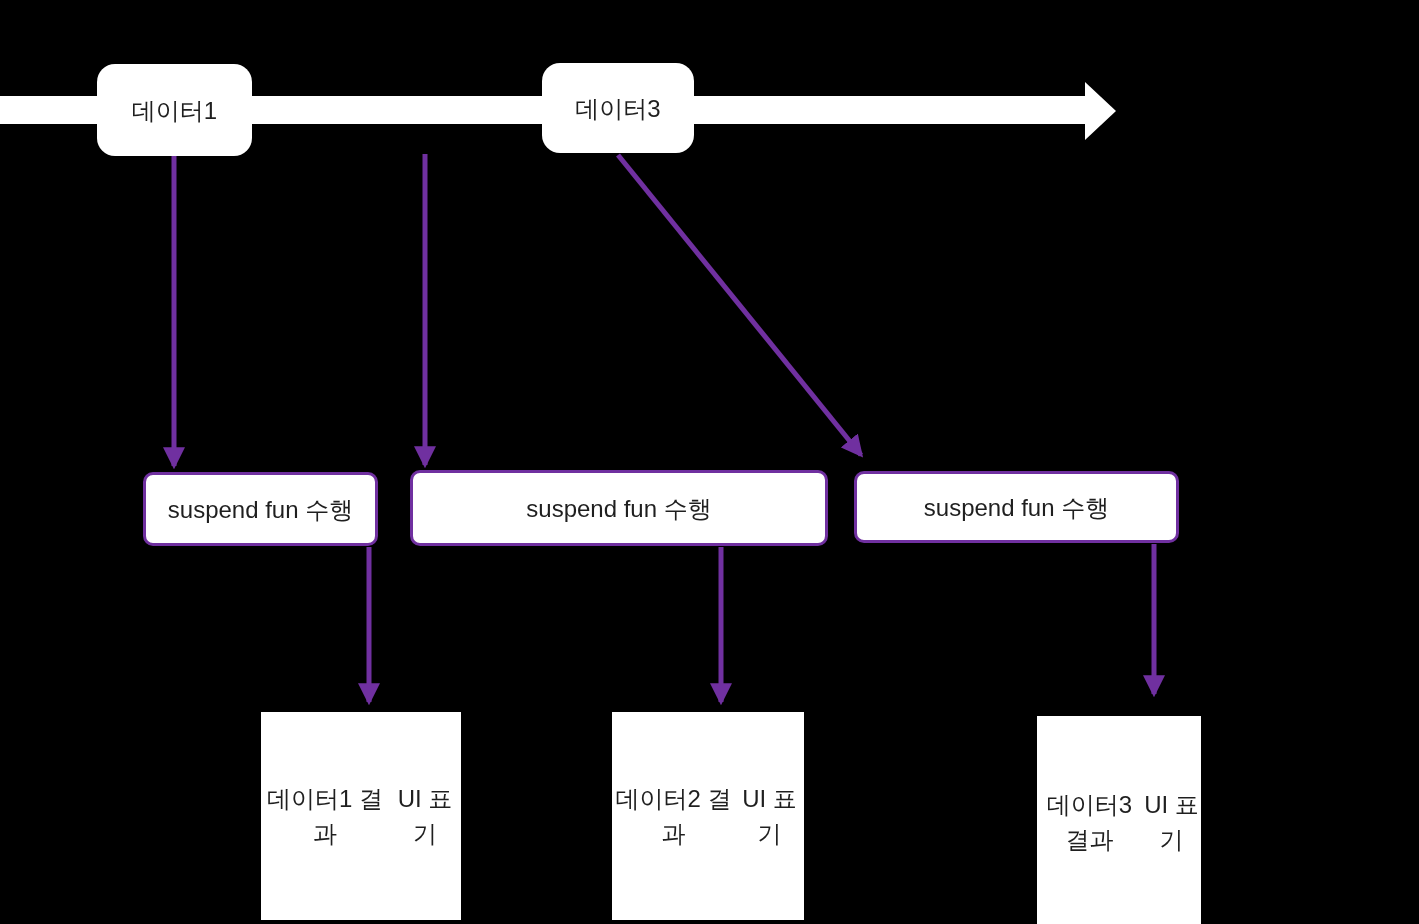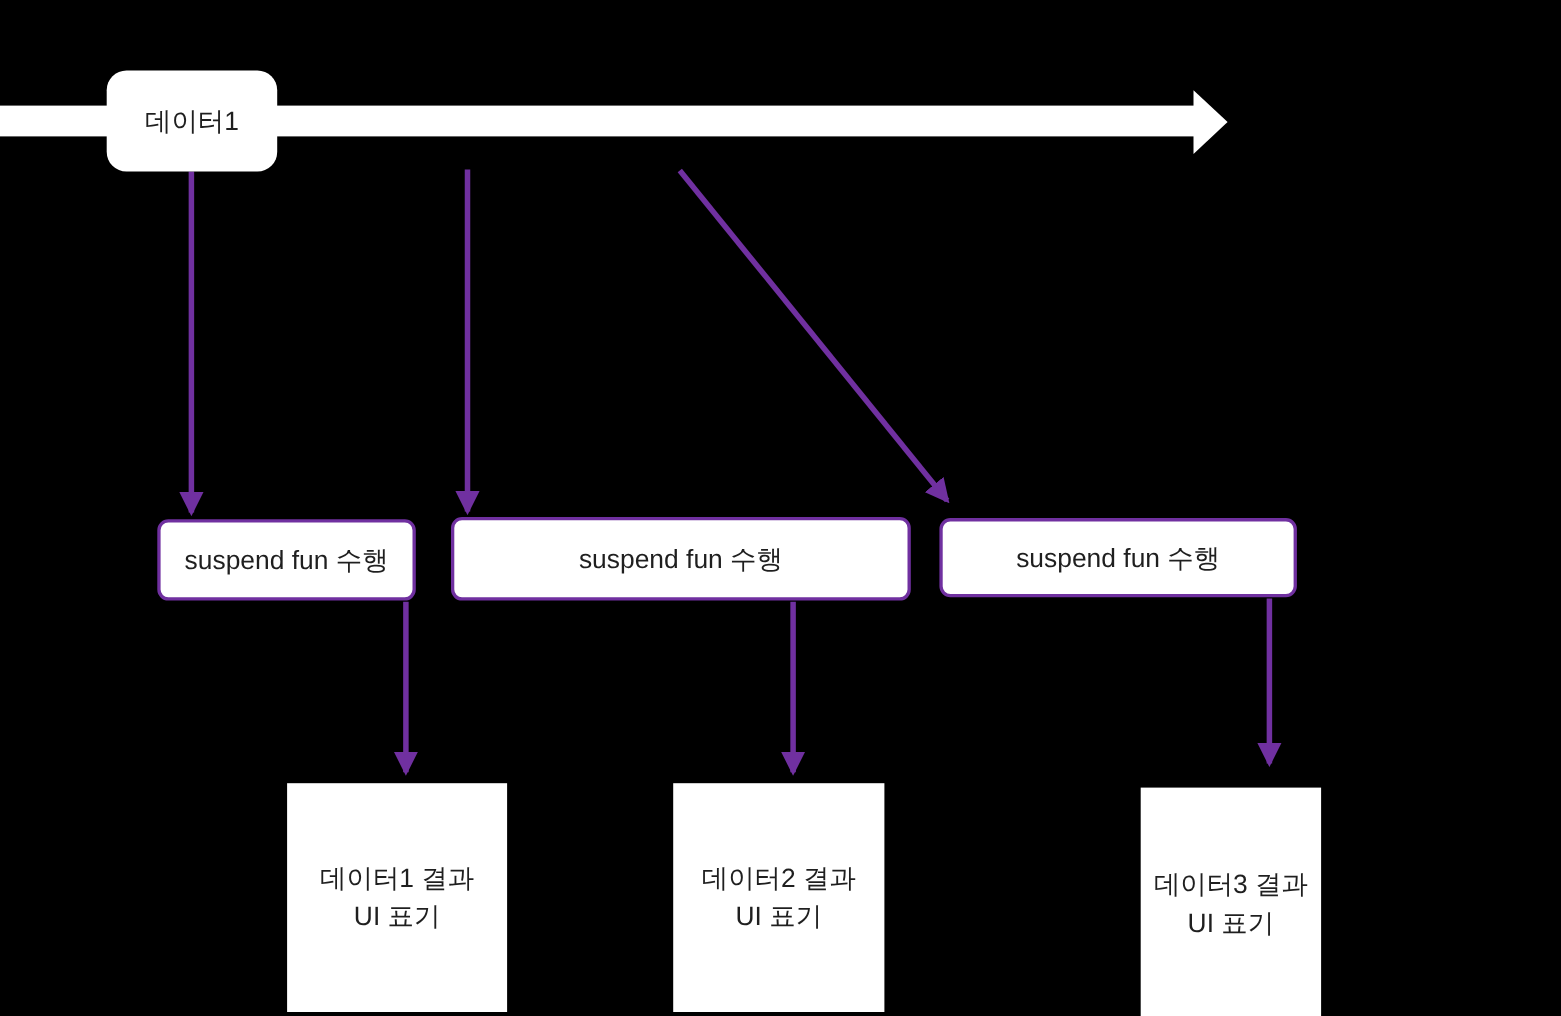--- a/index.html
+++ b/index.html
@@ -53,21 +53,21 @@
   
   .data-node { z-index: 3; }
 
   .suspend-node {
     border: 3px solid var(--accent);
     border-radius: 10px;
     z-index: 1;
   }
 
   .result-node {
-    flex-direction: column;
+    flex-direction: row;
     z-index: 1;
   }
 
   #data-node-1 { left:  97px; top: 64px; width: 155px; height: 92px; }
   #data-node-2 { left: 348px; top: 63px; width: 152px; height: 90px; }
   #data-node-3 { left: 542px; top: 63px; width: 152px; height: 90px; }
 
   #suspend-node-1 { left: 143px; top: 472px; width: 235px; height: 74px; }
   #suspend-node-2 { left: 410px; top: 470px; width: 418px; height: 76px; }
   #suspend-node-3 { left: 854px; top: 471px; width: 325px; height: 72px; }
@@ -97,20 +97,23 @@
     <line class="flow" x1="425" y1="154" x2="425" y2="465" marker-end="url(#ah)"></line>
     <line class="flow" x1="618" y1="155" x2="861" y2="455" marker-end="url(#ah)"></line>
     <line class="flow" x1="369" y1="547" x2="369" y2="702" marker-end="url(#ah)"></line>
     <line class="flow" x1="721" y1="547" x2="721" y2="702" marker-end="url(#ah)"></line>
     <line class="flow" x1="1154" y1="544" x2="1154" y2="694" marker-end="url(#ah)"></line>
   </svg>
 
   <div class="node data-node" id="data-node-1">
     <span>데이터1</span>
   </div>
+  <div class="node data-node" id="data-node-3">
+    <span>데이터3</span>
+  </div>
 
   <div class="node suspend-node" id="suspend-node-1">
     <span>suspend fun 수행</span>
   </div>
   <div class="node suspend-node" id="suspend-node-2">
     <span>suspend fun 수행</span>
   </div>
   <div class="node suspend-node" id="suspend-node-3">
     <span>suspend fun 수행</span>
   </div>

